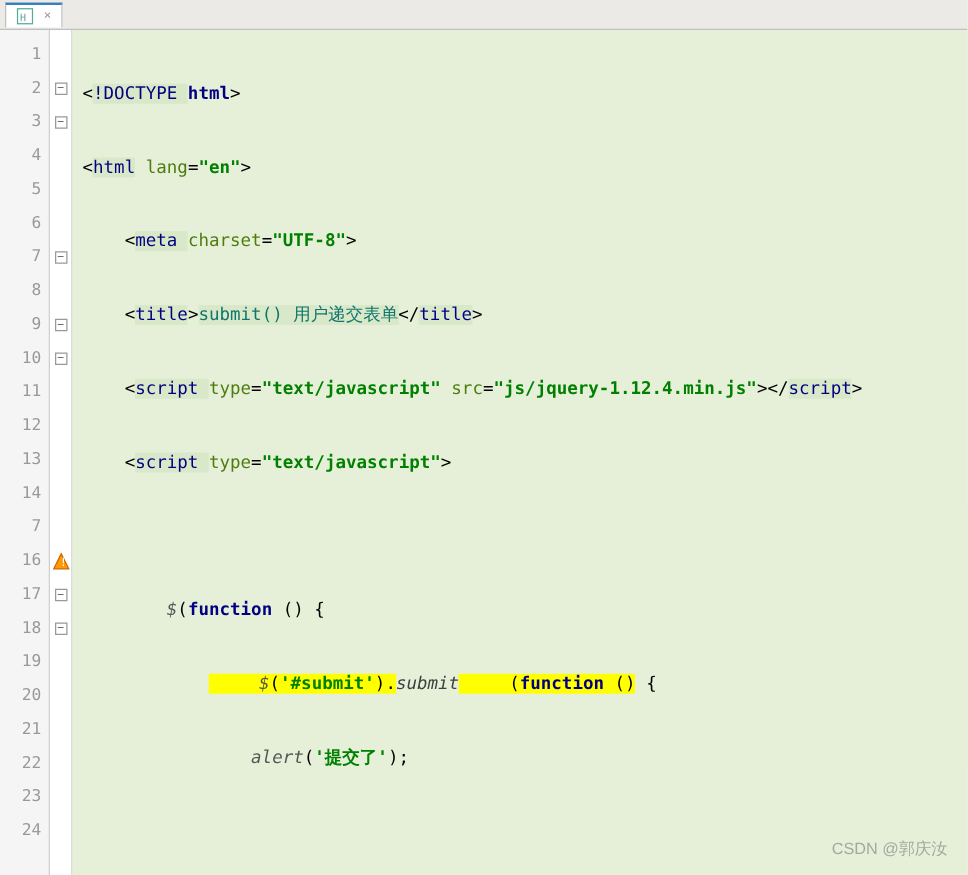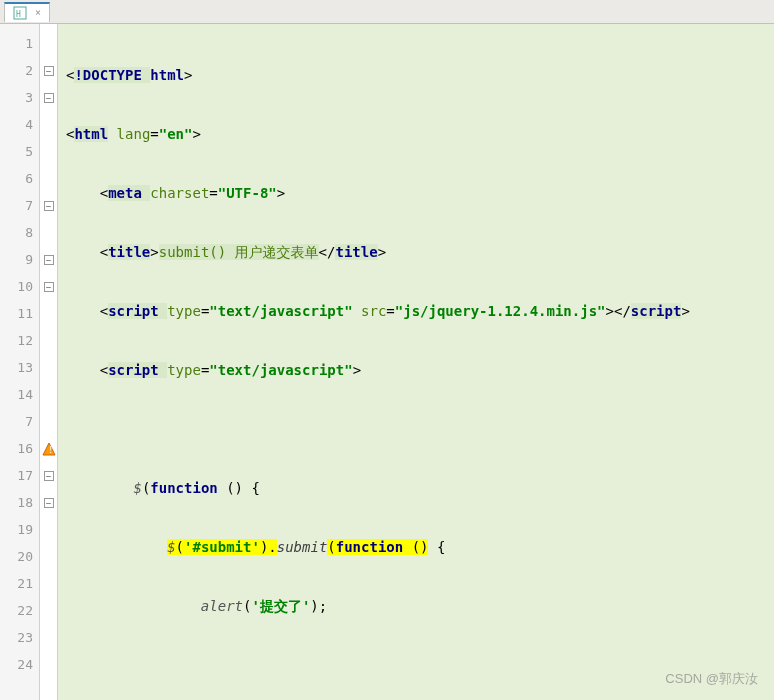--- a/index.html
+++ b/index.html
@@ -87,28 +87,28 @@
   white-space: pre;
   overflow: hidden;
 }
 .line {
   height: 27px;
   line-height: 27px;
   padding-left: 8px;
 }
 
 .kw { color: #000080; font-weight: bold; }
-.tag { color: #000080; font-weight: bold; background: #d8e8c8; }
+.tag { color: #000080; font-weight: normal; background: #d8e8c8; }
 .attr { color: #4d7c0f; }
 .str { color: #008000; font-weight: bold; }
 .punct { color: #000; }
-.txt { color: #4d7c0f; background: #d8e8c8; }
+.txt { color: #0f766e; background: #d8e8c8; }
 .obj { font-style: italic; color: #555; }
 .func { color: #404040; font-style: italic; }
-.hl { background: #ffff00; }
+.hl { background: #ffff00; padding-left: 40px; }
 .warn-icon {
   position: absolute;
   left: 42px;
   width: 14px; height: 14px;
 }
 .watermark {
   position: absolute;
   right: 16px;
   bottom: 12px;
   color: rgba(120,120,120,0.6);

